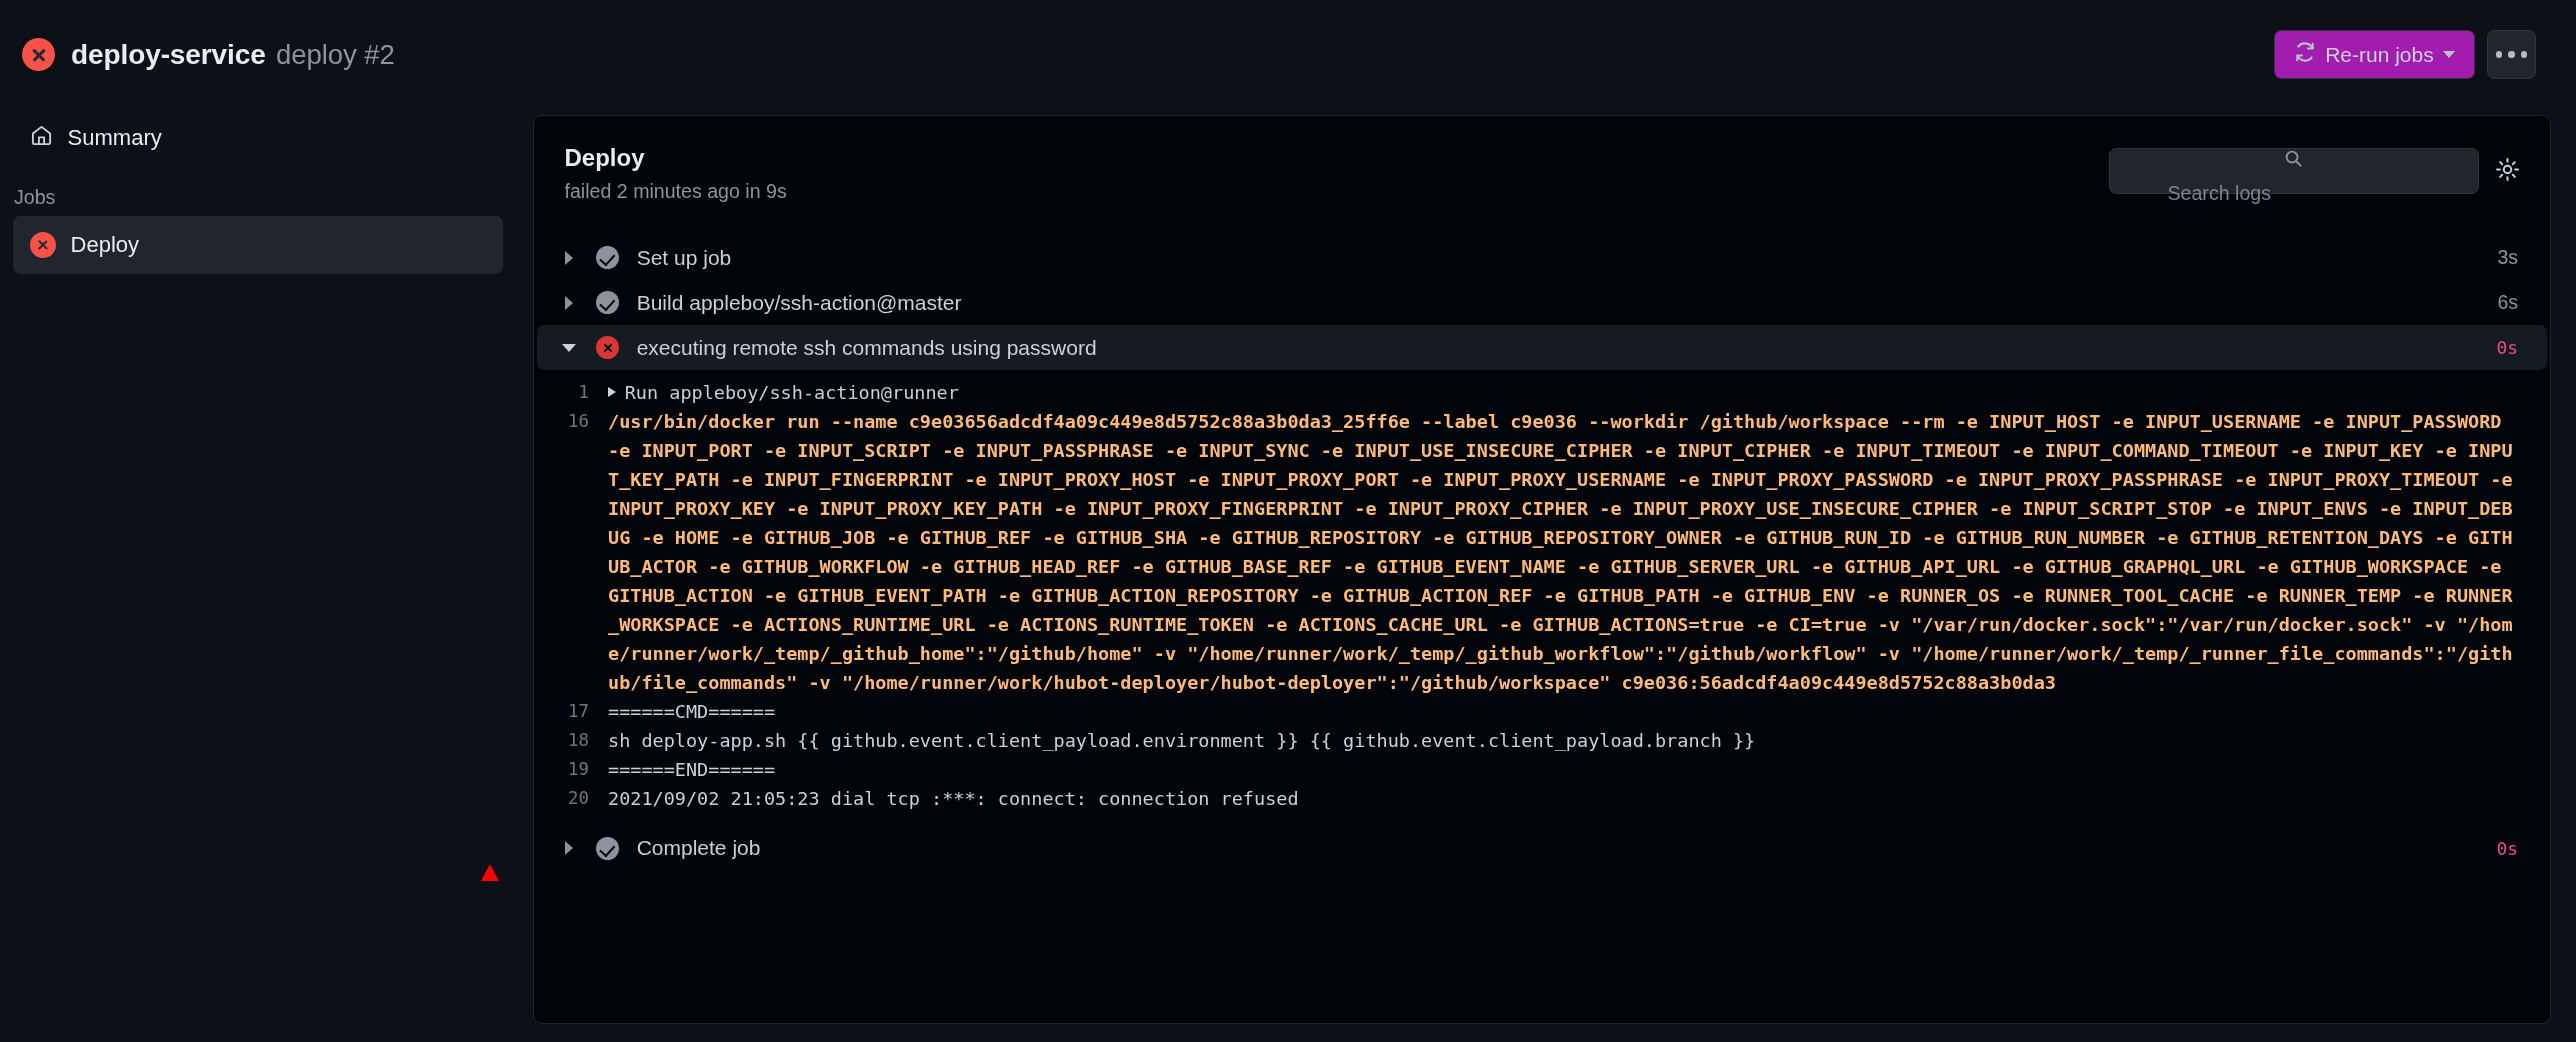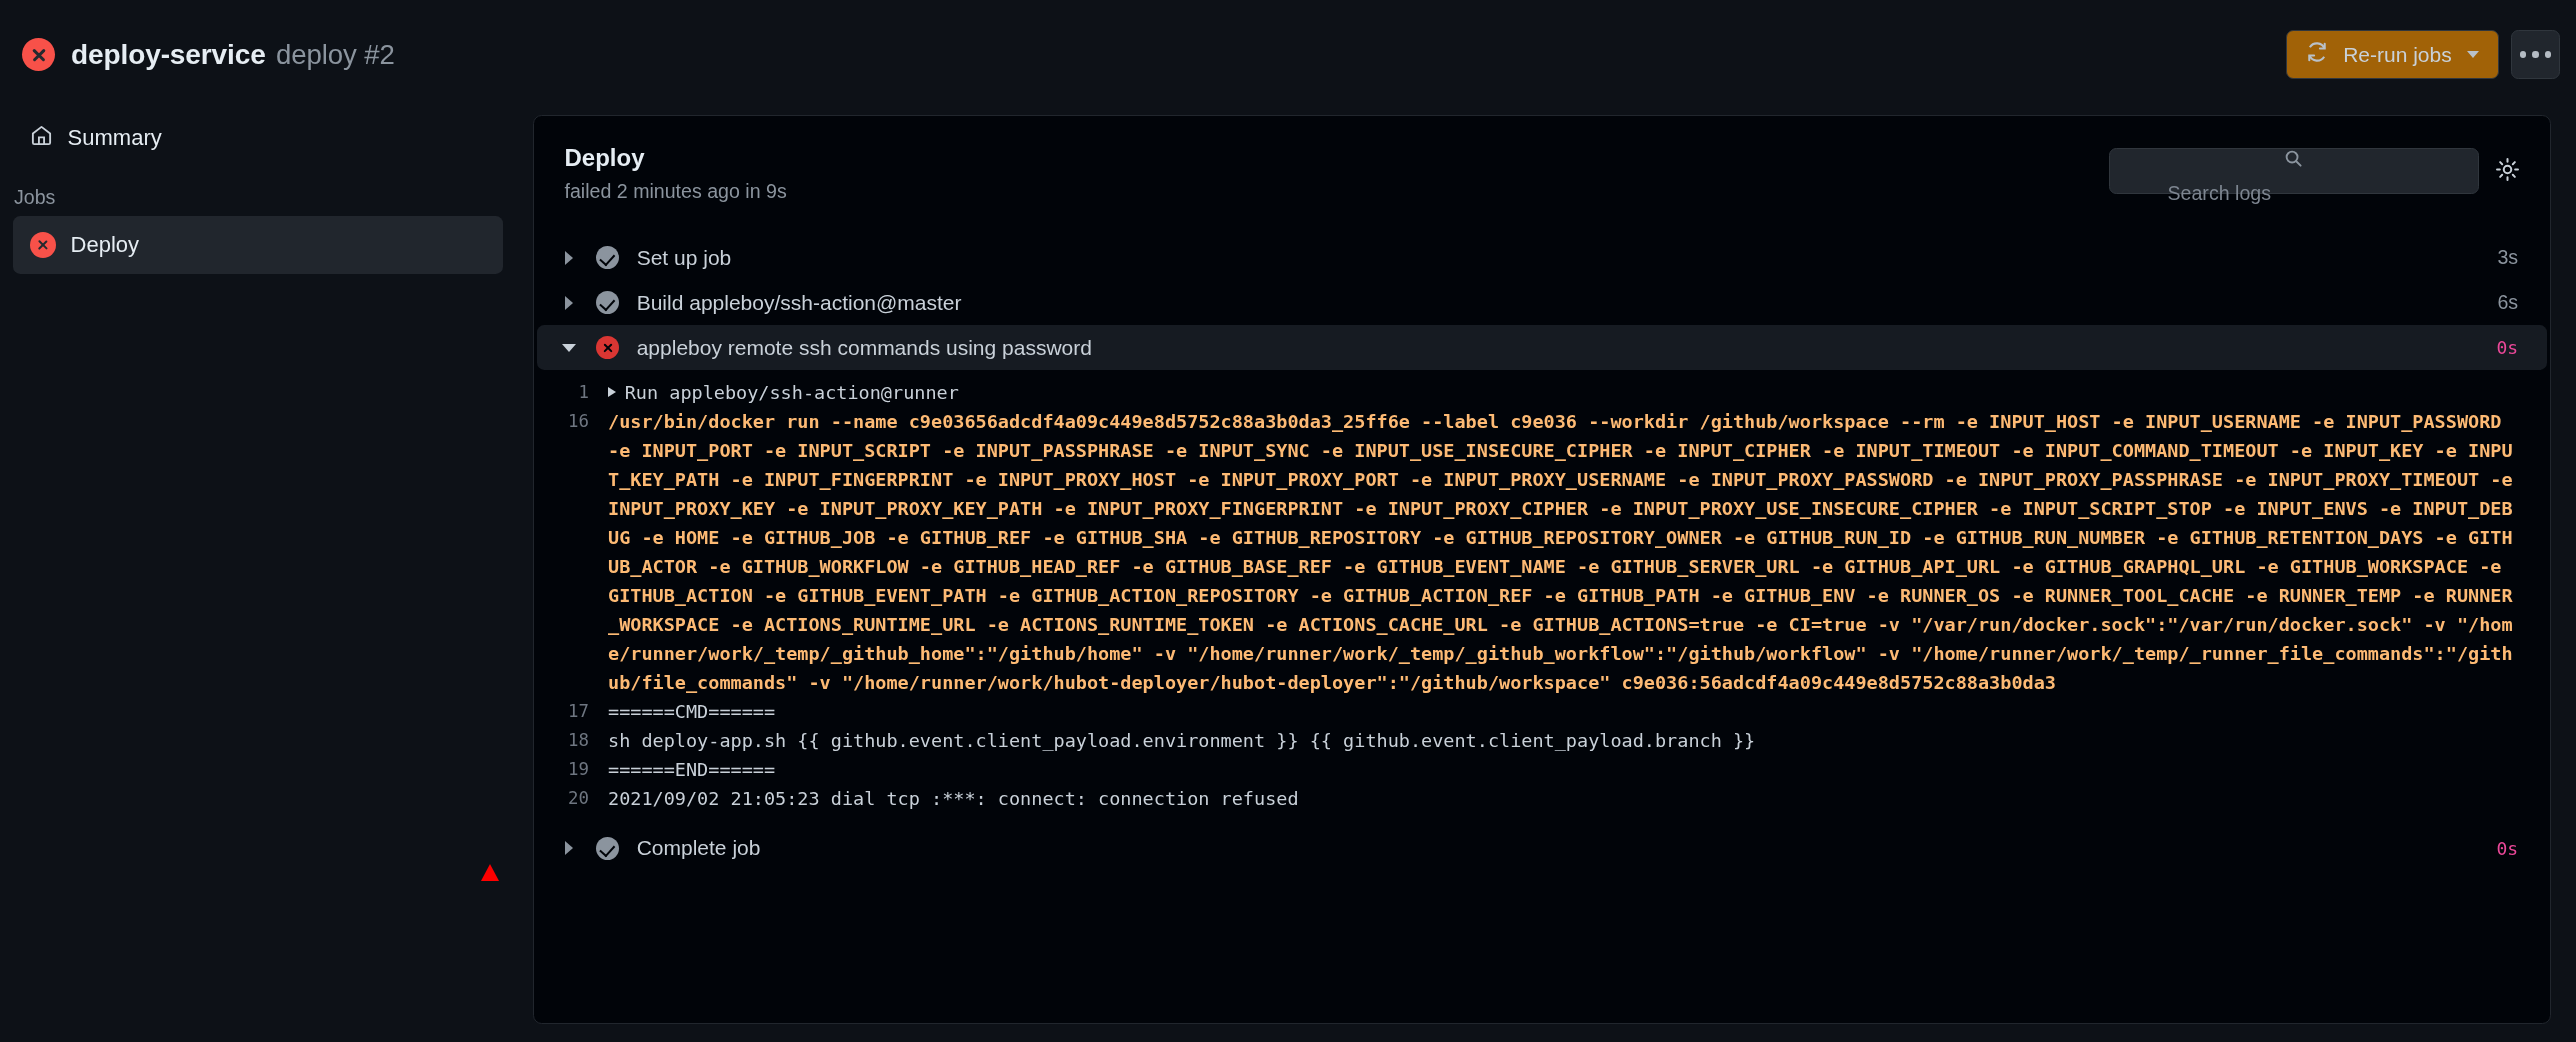--- a/index.html
+++ b/index.html
@@ -7,41 +7,41 @@
     width: 2576px; height: 1042px;
     background: #0d1117;
     font-family: "Liberation Sans", sans-serif;
     overflow: hidden;
   }
 
   
   .topbar {
     position: absolute; left: 0; top: 0; width: 2576px; height: 109px;
     display: flex; align-items: center; justify-content: space-between;
-    padding: 0 16px 0 22px;
+    padding: 0 40px 0 22px;
   }
   .topbar-left { display: flex; align-items: center; gap: 16px; }
   .fail-circle {
     width: 33px; height: 33px; border-radius: 50%;
     background: #f85149; position: relative; flex: 0 0 auto;
   }
   .fail-circle::before, .fail-circle::after {
     content: ""; position: absolute; left: 50%; top: 50%;
     width: 16px; height: 2.5px; background: #24292f; border-radius: 1.5px;
   }
   .fail-circle::before { transform: translate(-50%,-50%) rotate(45deg); }
   .fail-circle::after  { transform: translate(-50%,-50%) rotate(-45deg); }
   .wf-title { font-size: 28px; font-weight: bold; color: #e6edf3; letter-spacing: -0.1px; }
   .wf-sub   { font-size: 27.6px; font-weight: normal; color: #8b949e; margin-left: 10.2px; letter-spacing: -0.1px; }
 
   .topbar-right { display: flex; align-items: center; gap: 12.3px; }
   .btn-rerun {
-    display: flex; align-items: center; gap: 15px;
+    display: flex; align-items: center; gap: 9px;
     height: 49px; padding: 0 19px;
-    background: #a16207; border: 0.7px solid #30363d; border-radius: 7.3px;
+    background: #a21caf; border: 0.7px solid #30363d; border-radius: 7.3px;
     color: #c9d1d9; font-size: 21px; cursor: pointer;
   }
   .btn-dots {
     width: 49px; height: 49px;
     background: #21262d; border: 0.7px solid #30363d; border-radius: 7.3px;
     display: flex; align-items: center; justify-content: center; gap: 5.8px; cursor: pointer;
   }
   .dot { width: 6.5px; height: 6.5px; border-radius: 50%; background: #b5bcc4; }
   .caret-dn {
     width: 0; height: 0; border-left: 6.5px solid transparent; border-right: 6.5px solid transparent;
@@ -240,21 +240,21 @@
       <span class="ok-circle"></span>
       <span class="step-name">Build appleboy/ssh-action@master</span>
       <span class="step-dur">6s</span>
     </div>
 
     <div class="step-row active">
       <span class="chev">
           <i class="chev-d"></i>
         </span>
       <span class="err-circle"></span>
-      <span class="step-name">appleboy remote ssh commands using password</span>
+      <span class="step-name">executing remote ssh commands using password</span>
       <span class="step-dur mono">0s</span>
     </div>
 
     <div class="logbody">
       <div class="logline">
         <span class="ln">1</span>
         <span class="ltxt gray"><i class="tri-right"></i><span>Run appleboy/ssh-action@runner</span></span>
       </div>
       <div class="logline">
         <span class="ln">16</span>

